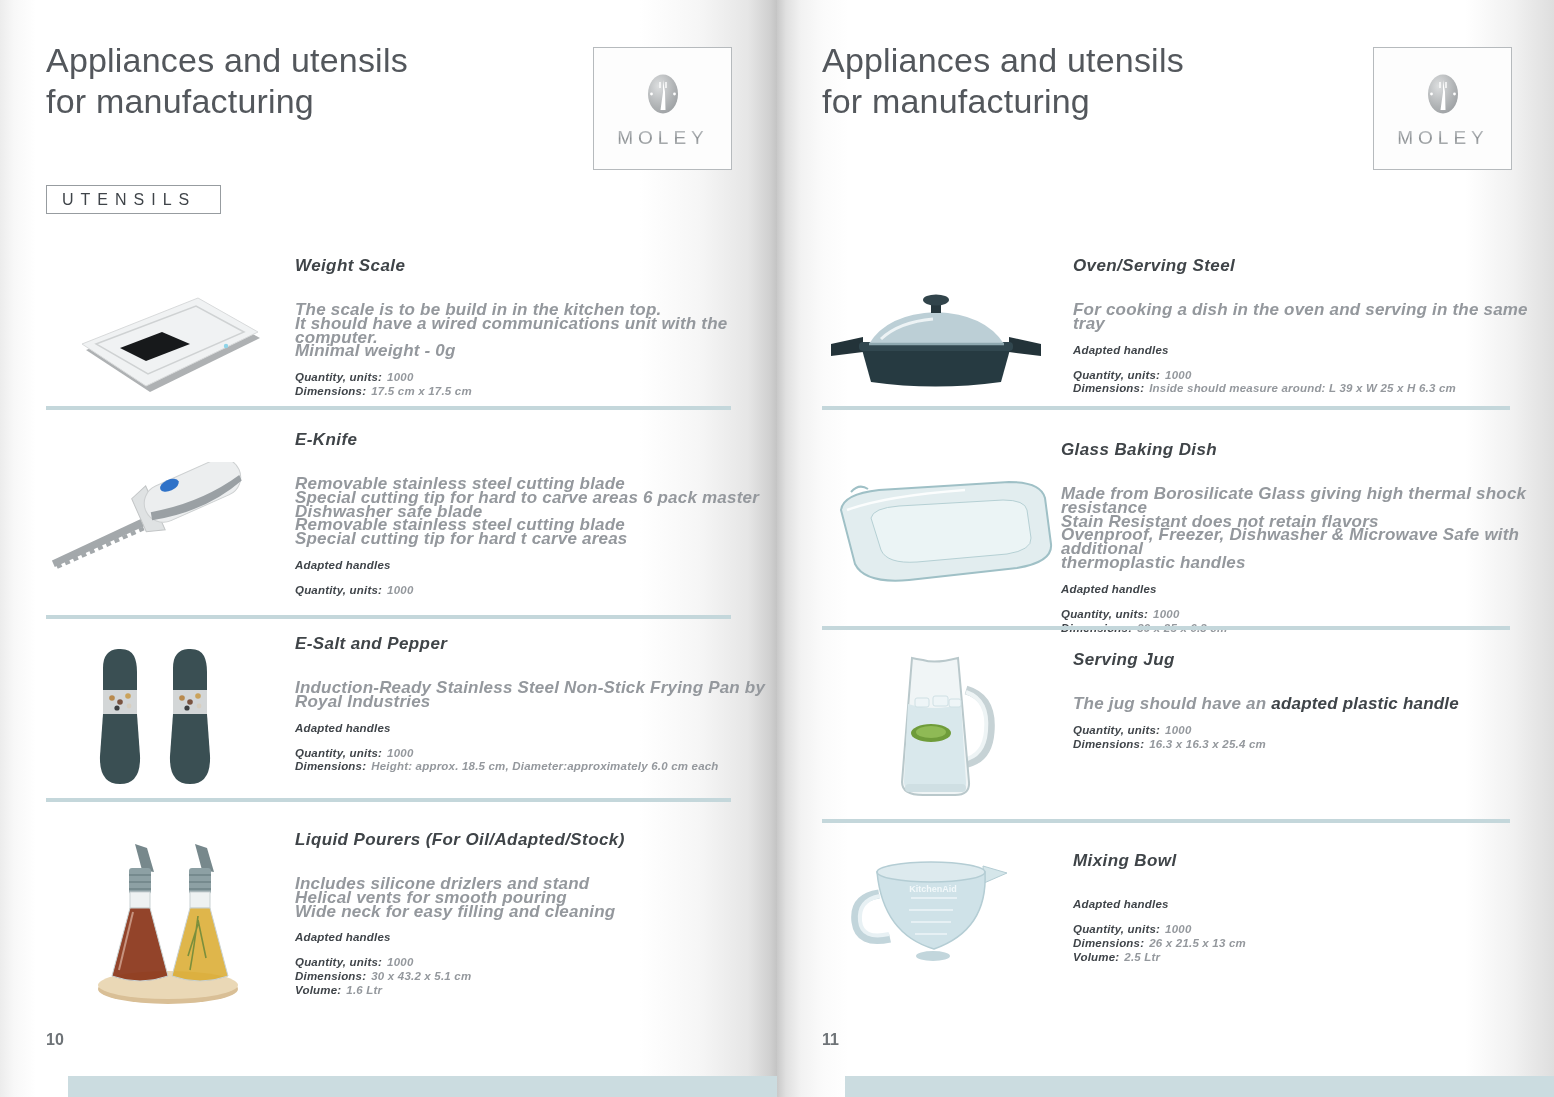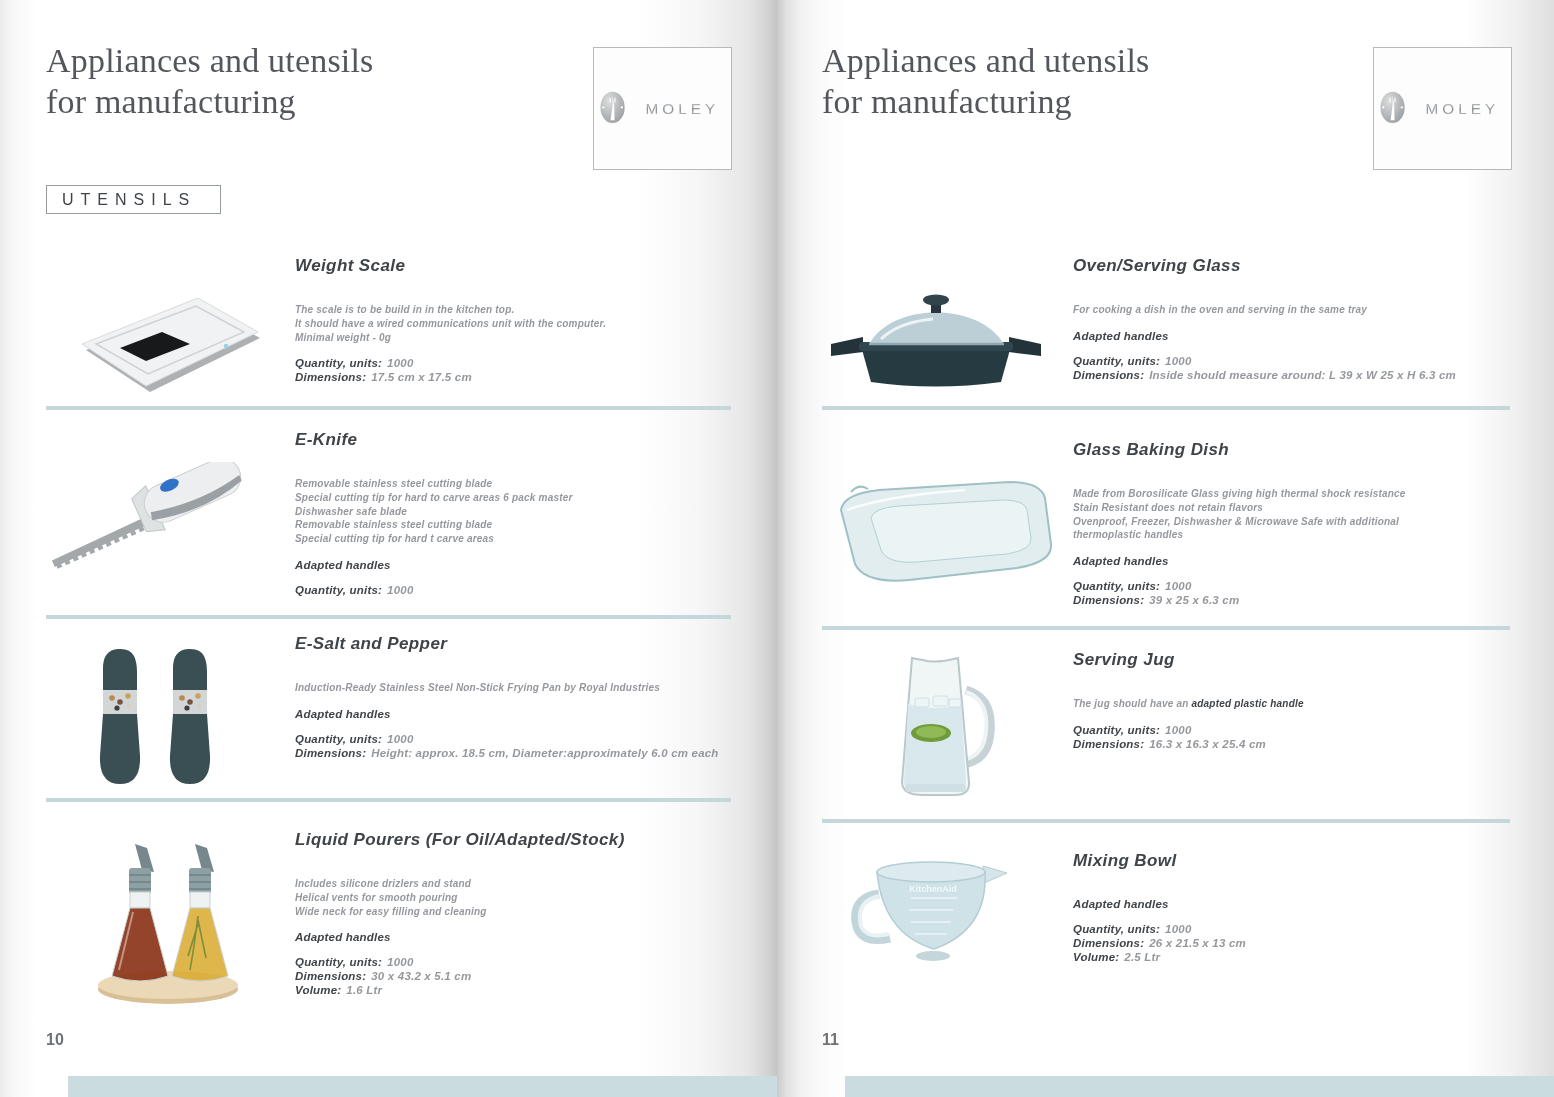--- a/index.html
+++ b/index.html
@@ -2,29 +2,29 @@
 <html><head>
 <meta charset="utf-8">
 <style>
   html,body{margin:0;padding:0;background:#fff;}
   .canvas{position:relative;width:1554px;height:1097px;overflow:hidden;
           font-family:"Liberation Sans",sans-serif;background:#fff;}
   .page{position:absolute;top:0;height:1097px;width:777px;}
   #pageL{left:0;background:linear-gradient(90deg,#ececec 0,#f8f8f8 14px,#ffffff 36px,#ffffff 640px,#f6f6f6 700px,#e6e6e6 748px,#d0d0d0 770px,#c4c4c4 777px);}
   #pageR{left:777px;background:linear-gradient(90deg,#c9c9c9 0,#e0e0e0 9px,#f2f2f2 24px,#fbfbfb 46px,#ffffff 72px,#ffffff 688px,#f1f1f1 736px,#dedede 777px);}
   .page-title{position:absolute;top:40px;font-size:34px;line-height:1.22;color:#53575c;
-              white-space:pre-line;letter-spacing:.2px;font-family:Liberation Serif, serif;}
+              white-space:pre-line;letter-spacing:.2px;}
   .logo-box{position:absolute;top:47px;width:137px;height:121px;border:1px solid #b6babd;
-            background:#fdfdfd;display:flex;flex-direction:row;align-items:center;
+            background:#fdfdfd;display:flex;flex-direction:column;align-items:center;
             justify-content:center;gap:3px;}
   .section-label{position:absolute;left:46px;top:185px;border:1px solid #979ca0;color:#3f4449;
                  font-size:16px;letter-spacing:7px;padding:5px 24px 4px 15px;background:#fff;}
   .product-text{position:absolute;width:482px;font-style:italic;}
   .product-text h3{margin:0;font-size:17px;font-weight:bold;color:#3f4448;letter-spacing:.4px;}
-  .desc{margin-top:27px;font-size:10px;font-weight:bold;color:#94989d;
+  .desc{margin-top:27px;font-size:17px;font-weight:bold;color:#94989d;
         line-height:13.8px;white-space:pre-line;letter-spacing:.2px;}
   .adapted{margin-top:13px;font-size:11.5px;font-weight:bold;color:#3f4449;letter-spacing:.2px;}
   .adapted.first{margin-top:27px;}
   .meta{margin-top:13px;font-size:11.5px;font-weight:bold;color:#94989d;letter-spacing:.2px;}
   .meta>div{line-height:13.8px;}
   .lbl{color:#3f4449;margin-right:5px;}
   .img-box{position:absolute;}
   .rule{position:absolute;height:4px;background:#c4d7db;}
   .footbar{position:absolute;top:1076px;height:21px;background:#cbdce0;left:68px;width:709px;}
   .page-num{position:absolute;top:1031px;font-size:16px;font-weight:bold;color:#6e7377;}
@@ -215,39 +215,39 @@
         <path d="M34,56 L184,56 L174,92 Q108,101 44,92 Z" fill="#263a41"></path>
         <rect x="32" y="52" width="154" height="9" rx="4" fill="#31474f"></rect>
         <path d="M42,54 Q60,24 109,22 Q158,24 177,54 Z" fill="#bccfd6"></path>
         <path d="M54,49 Q72,32 106,29" stroke="#edf3f5" stroke-width="3" fill="none"></path>
         <path d="M42,54 L177,54" stroke="#8ea8b0" stroke-width="2.5"></path>
         <rect x="104" y="14" width="10" height="9" fill="#26373d"></rect>
         <ellipse cx="109" cy="10" rx="13" ry="5.5" fill="#31444b"></ellipse>
       </svg>
     </div>
     <div class="product-text" style="left:296px;top:256px">
-      <h3>Oven/Serving Glass</h3>
+      <h3>Oven/Serving Steel</h3>
       <div class="desc">For cooking a dish in the oven and serving in the same tray</div>
       <div class="adapted">Adapted handles</div>
       <div class="meta">
         <div><span class="lbl">Quantity, units:</span><span>1000</span></div>
         <div><span class="lbl">Dimensions:</span><span>Inside should measure around: L 39 x W 25 x H 6.3 cm</span></div>
       </div>
     </div>
     <div class="rule" style="left:45px;top:406px;width:688px"></div>
 
     <div class="img-box" style="left:36px;top:458px">
       <svg width="248" height="152" viewBox="0 0 248 152">
         <path d="M28,52 Q30,36 66,32 L196,24 Q228,24 232,40 L238,86 Q240,104 204,110 L96,122 Q52,126 42,106 Z" fill="#dfecee" fill-opacity="0.92" stroke="#9fc0c6" stroke-width="2"></path>
         <path d="M58,60 Q60,50 86,48 L190,42 Q212,42 214,52 L218,80 Q219,92 194,96 L104,104 Q74,106 68,92 Z" fill="#ebf4f5" stroke="#b5d0d4"></path>
         <path d="M34,52 Q72,38 152,32" stroke="#ffffff" stroke-width="2.5" fill="none" opacity="0.85"></path>
         <path d="M38,34 q8,-9 17,-3" stroke="#9fc0c6" stroke-width="2" fill="none"></path>
       </svg>
     </div>
-    <div class="product-text" style="left:296px;top:440px">
+    <div class="product-text" style="left:284px;top:440px">
       <h3>Glass Baking Dish</h3>
       <div class="desc">Made from Borosilicate Glass giving high thermal shock resistance
 Stain Resistant does not retain flavors
 Ovenproof, Freezer, Dishwasher &amp; Microwave Safe with additional
 thermoplastic handles</div>
       <div class="adapted">Adapted handles</div>
       <div class="meta">
         <div><span class="lbl">Quantity, units:</span><span>1000</span></div>
         <div><span class="lbl">Dimensions:</span><span>39 x 25 x 6.3 cm</span></div>
       </div>

